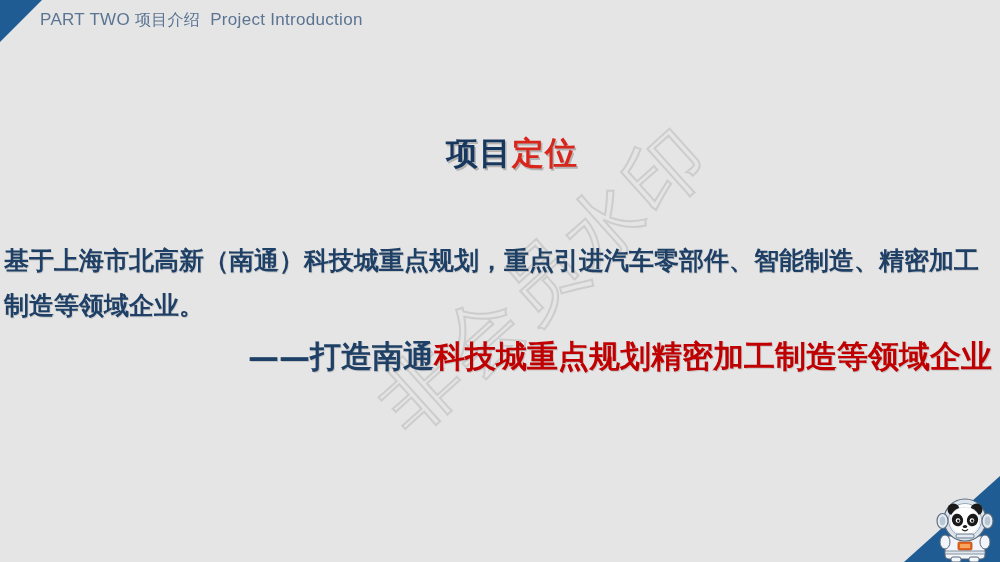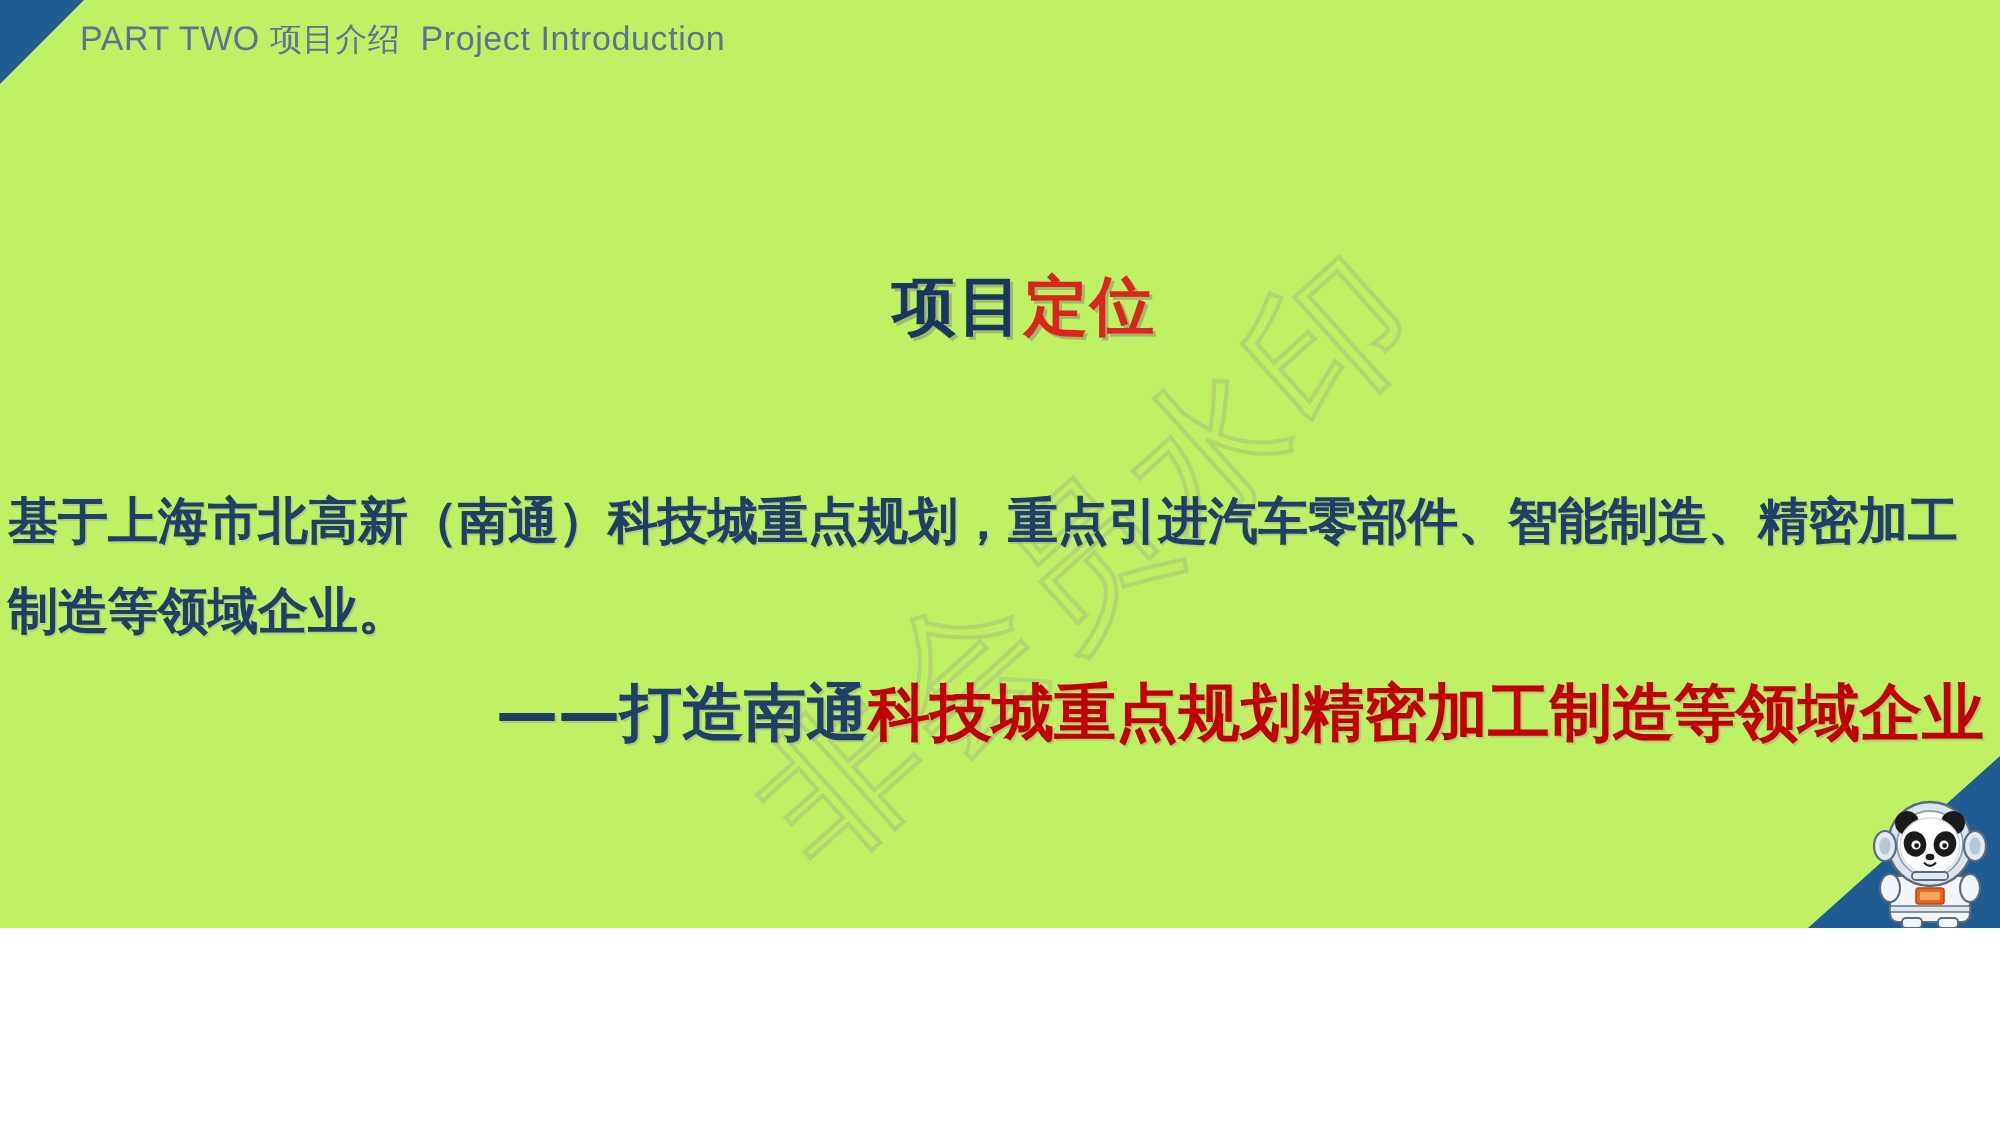--- a/index.html
+++ b/index.html
@@ -3,22 +3,22 @@
 <meta charset="utf-8">
 <style>
   html, body {
     margin: 0;
     padding: 0;
     background: #ffffff;
   }
   #slide {
     position: relative;
     width: 1000px;
-    height: 464px;
-    background: #bef264;
+    height: 562px;
+    background: #e5e5e5;
     overflow: hidden;
     font-family: "Liberation Sans", "DejaVu Sans", sans-serif;
   }
 
   
   .corner-tl {
     position: absolute;
     left: 0;
     top: 0;
     width: 0;

